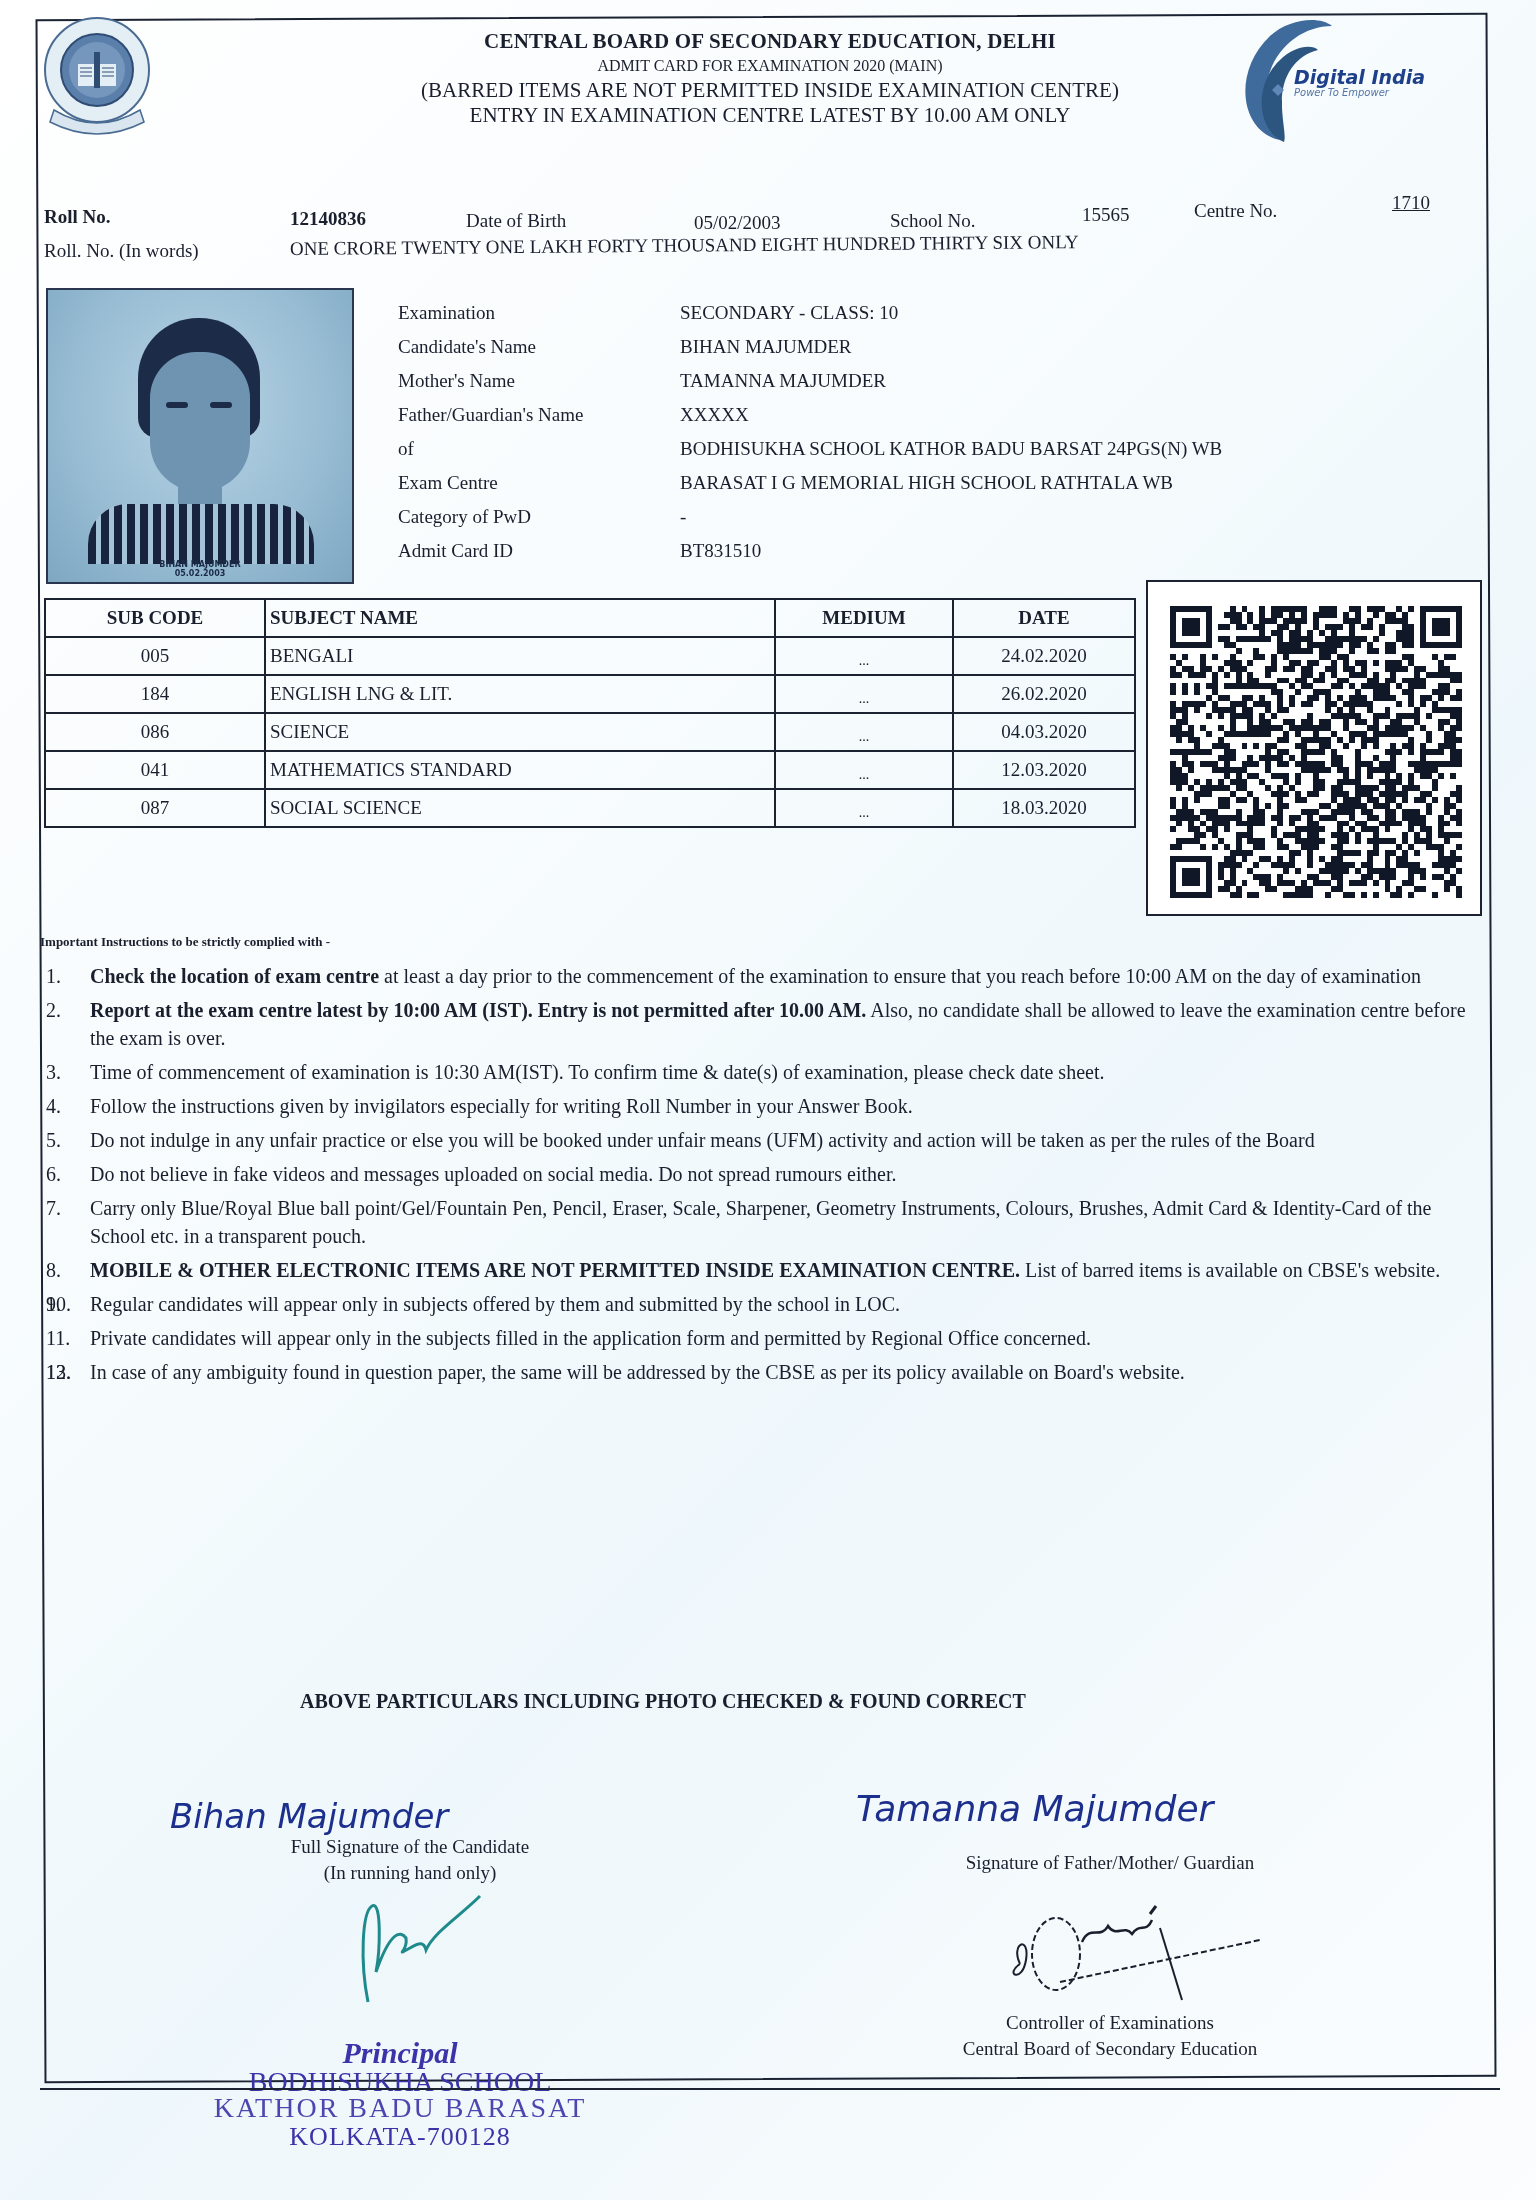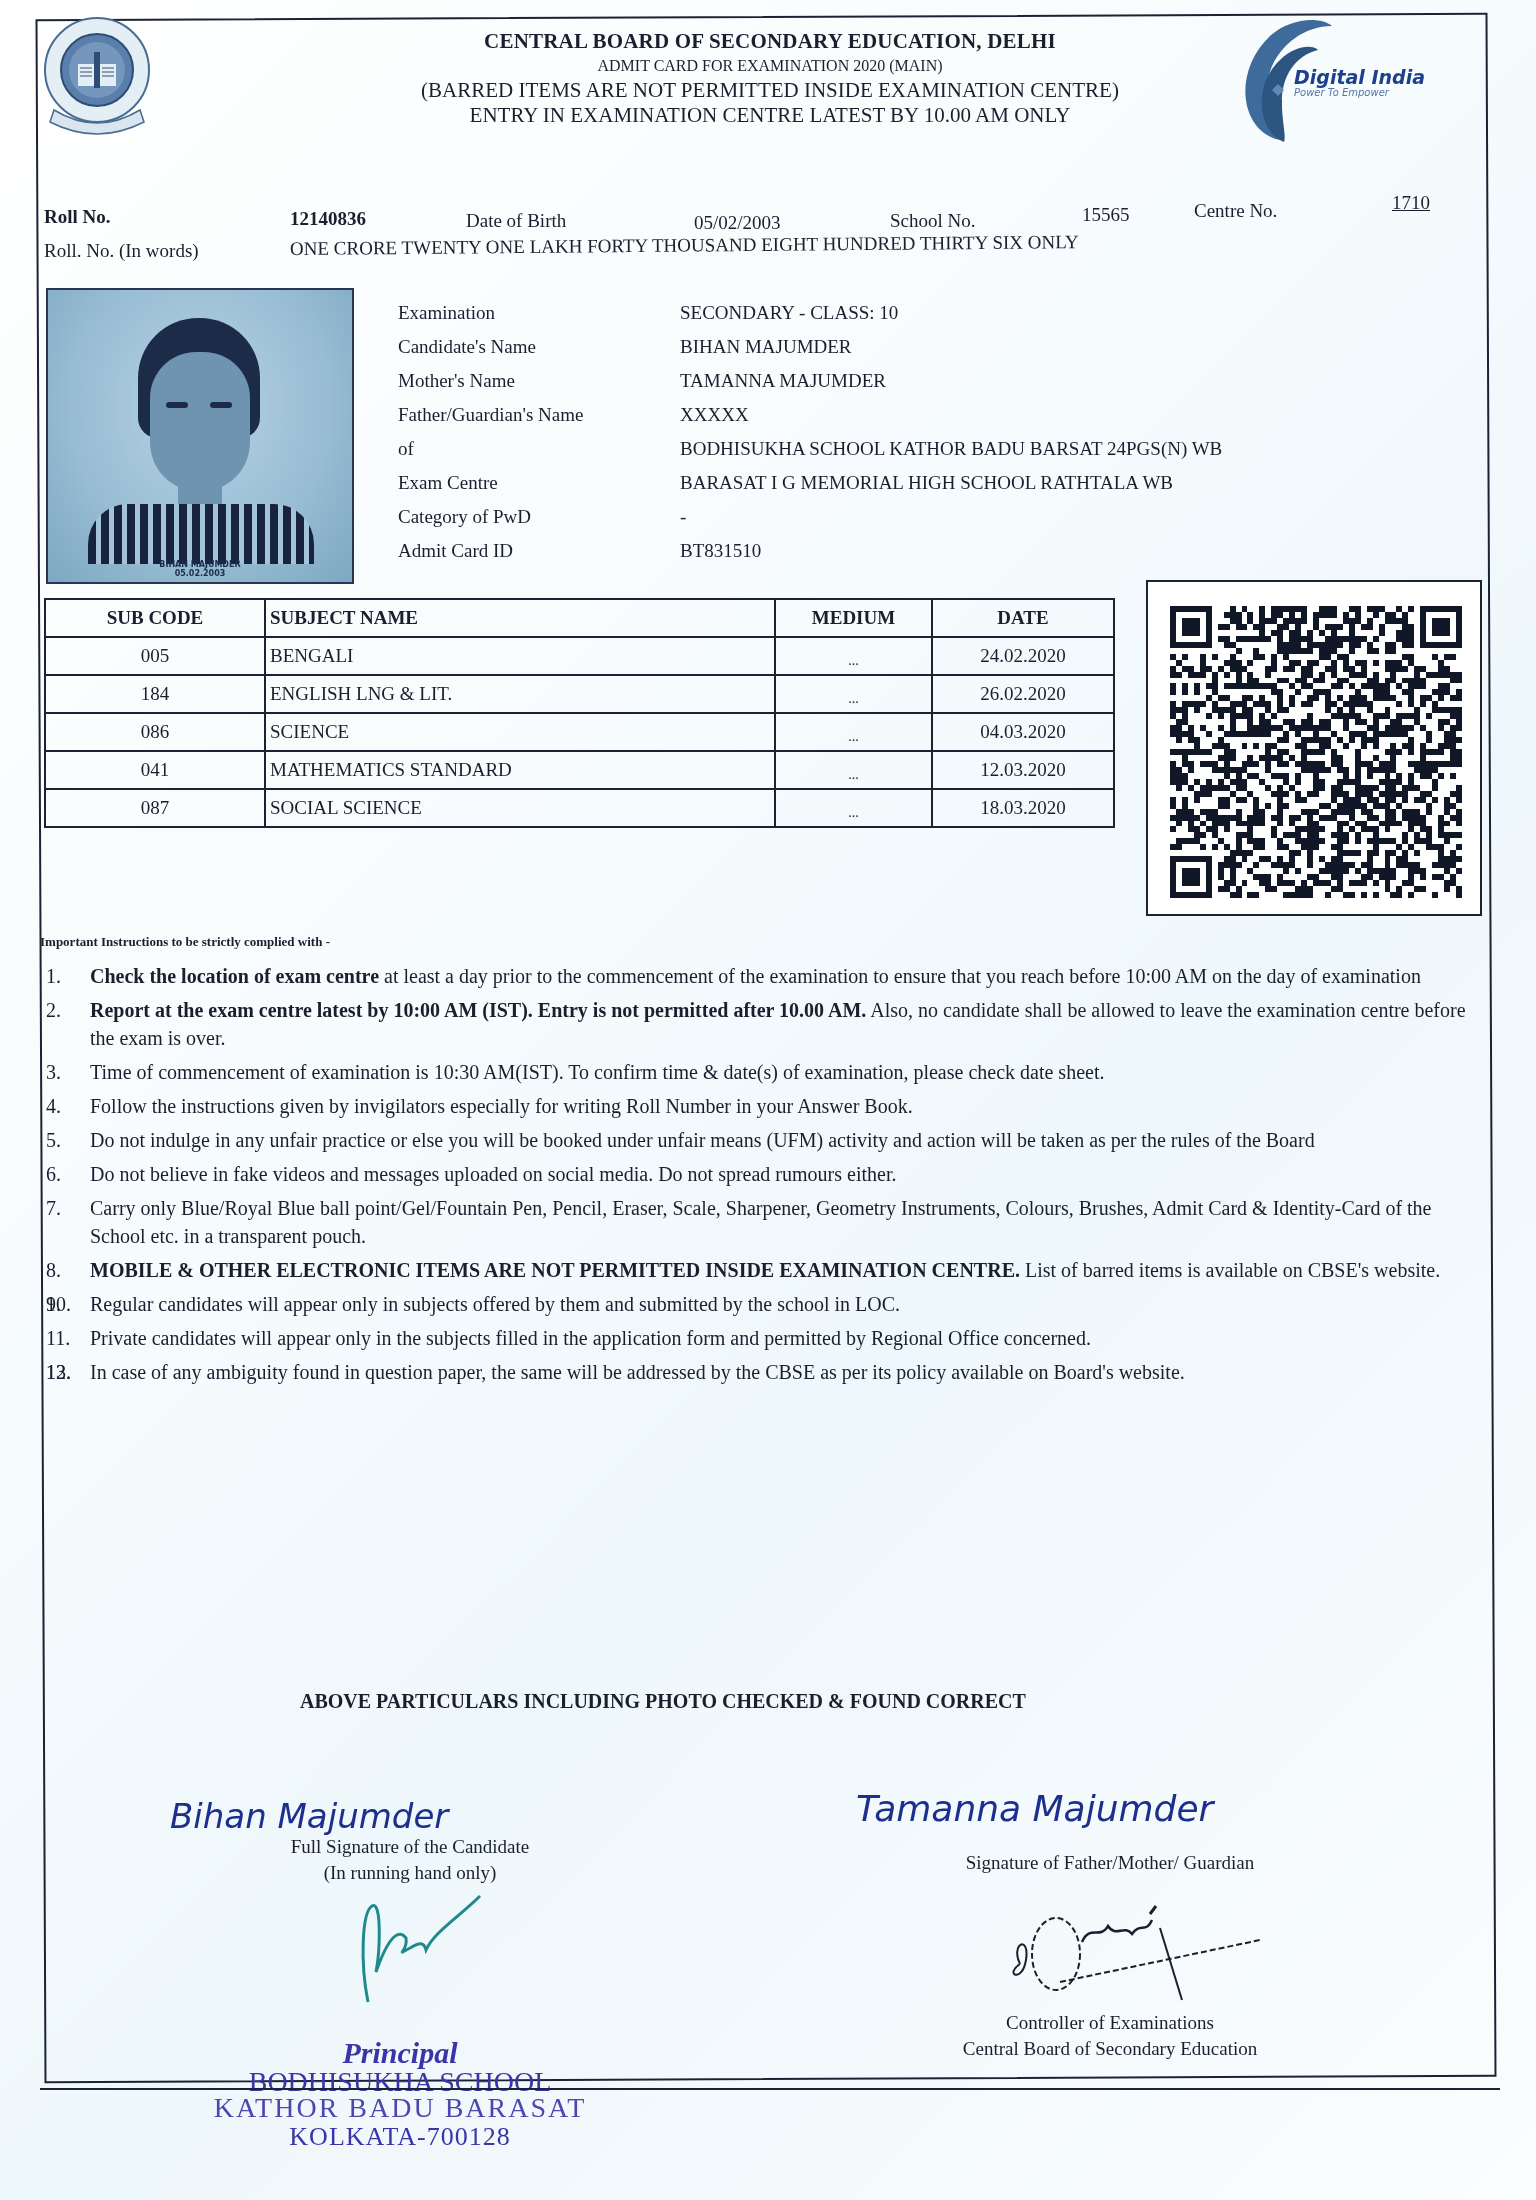--- a/index.html
+++ b/index.html
@@ -49,21 +49,21 @@
     .drow { display: flex; height: 34px; align-items: center; font-size: 19px; }
     .drow .lbl { width: 282px; }
     .drow .val { white-space: nowrap; }
 
     
     .subj { position: absolute; left: 44px; top: 598px; border-collapse: collapse; font-size: 19px; }
     .subj th, .subj td { border: 2px solid #1b2333; height: 38px; padding: 0 4px; }
     .subj th { font-weight: bold; font-size: 19px; }
     .c-code { width: 220px; text-align: center; }
     .c-name { width: 510px; text-align: left; }
-    .c-med { width: 157px; text-align: center; }
+    .c-med { width: 178px; text-align: center; }
     .c-date { width: 182px; text-align: center; }
     .subj td.c-med { font-size: 14px; padding-top: 10px; }
 
     
     .qr-box { position: absolute; left: 1146px; top: 580px; width: 336px; height: 336px; border: 2px solid #1b2333; background: #fff; }
     .qr { position: absolute; left: 22px; top: 24px; width: 292px; height: 292px; }
 
     
     .instr { position: absolute; left: 40px; top: 934px; width: 1440px; }
     .instr-title { font-size: 13px; font-weight: bold; margin-bottom: 12px; }

